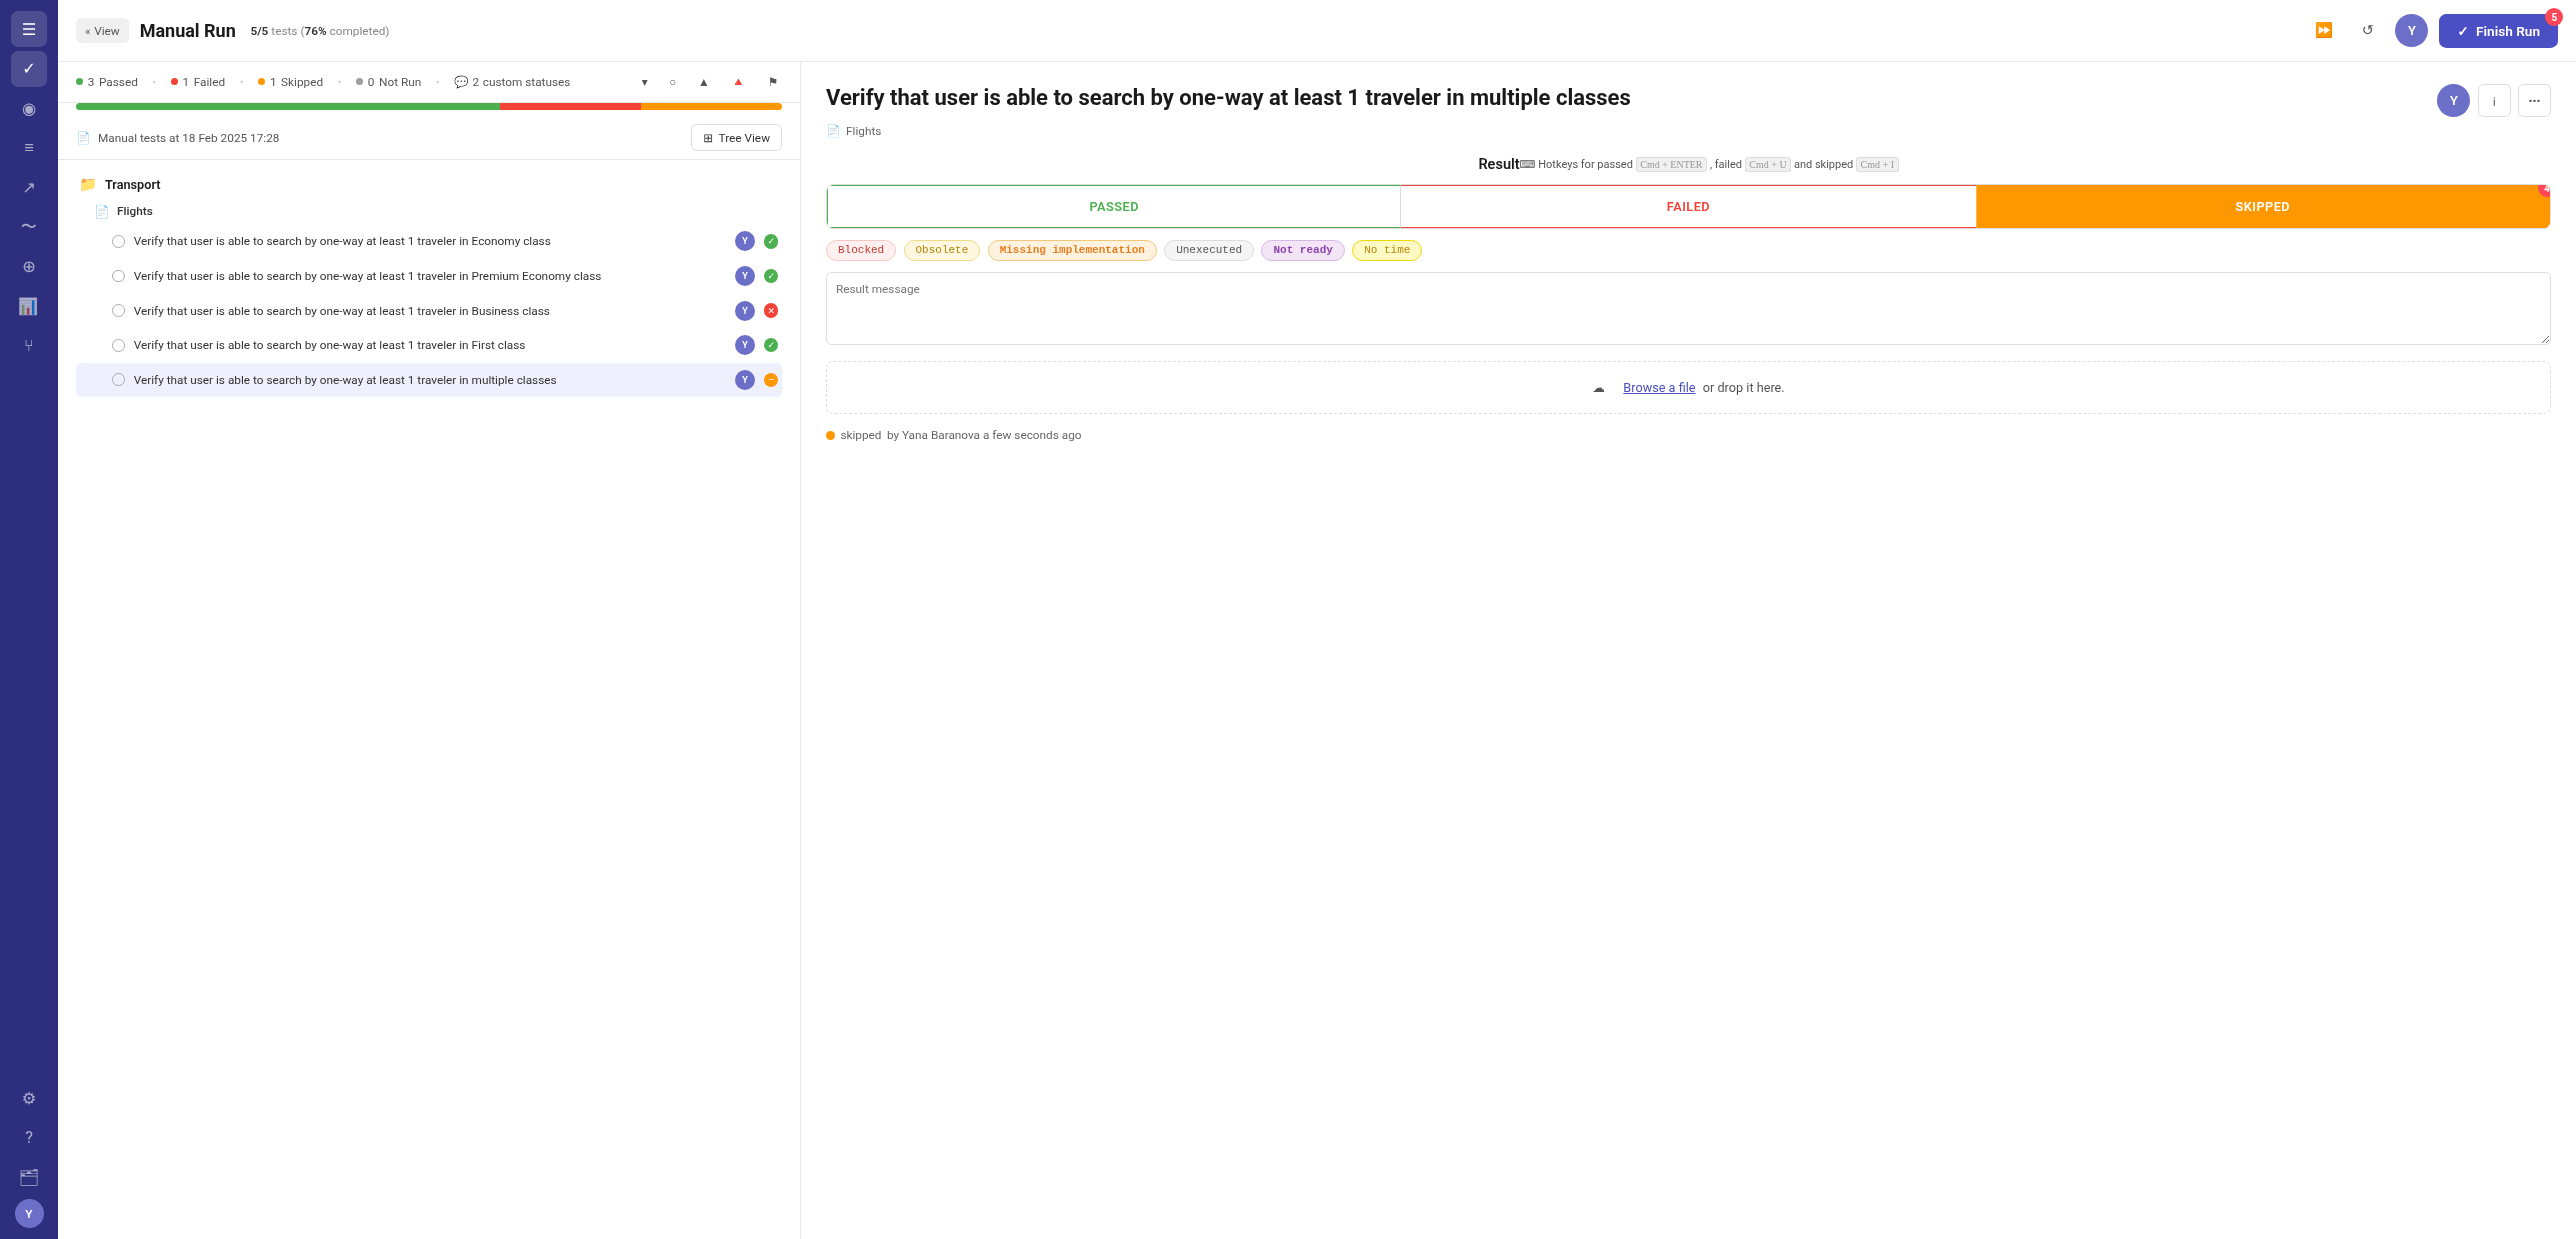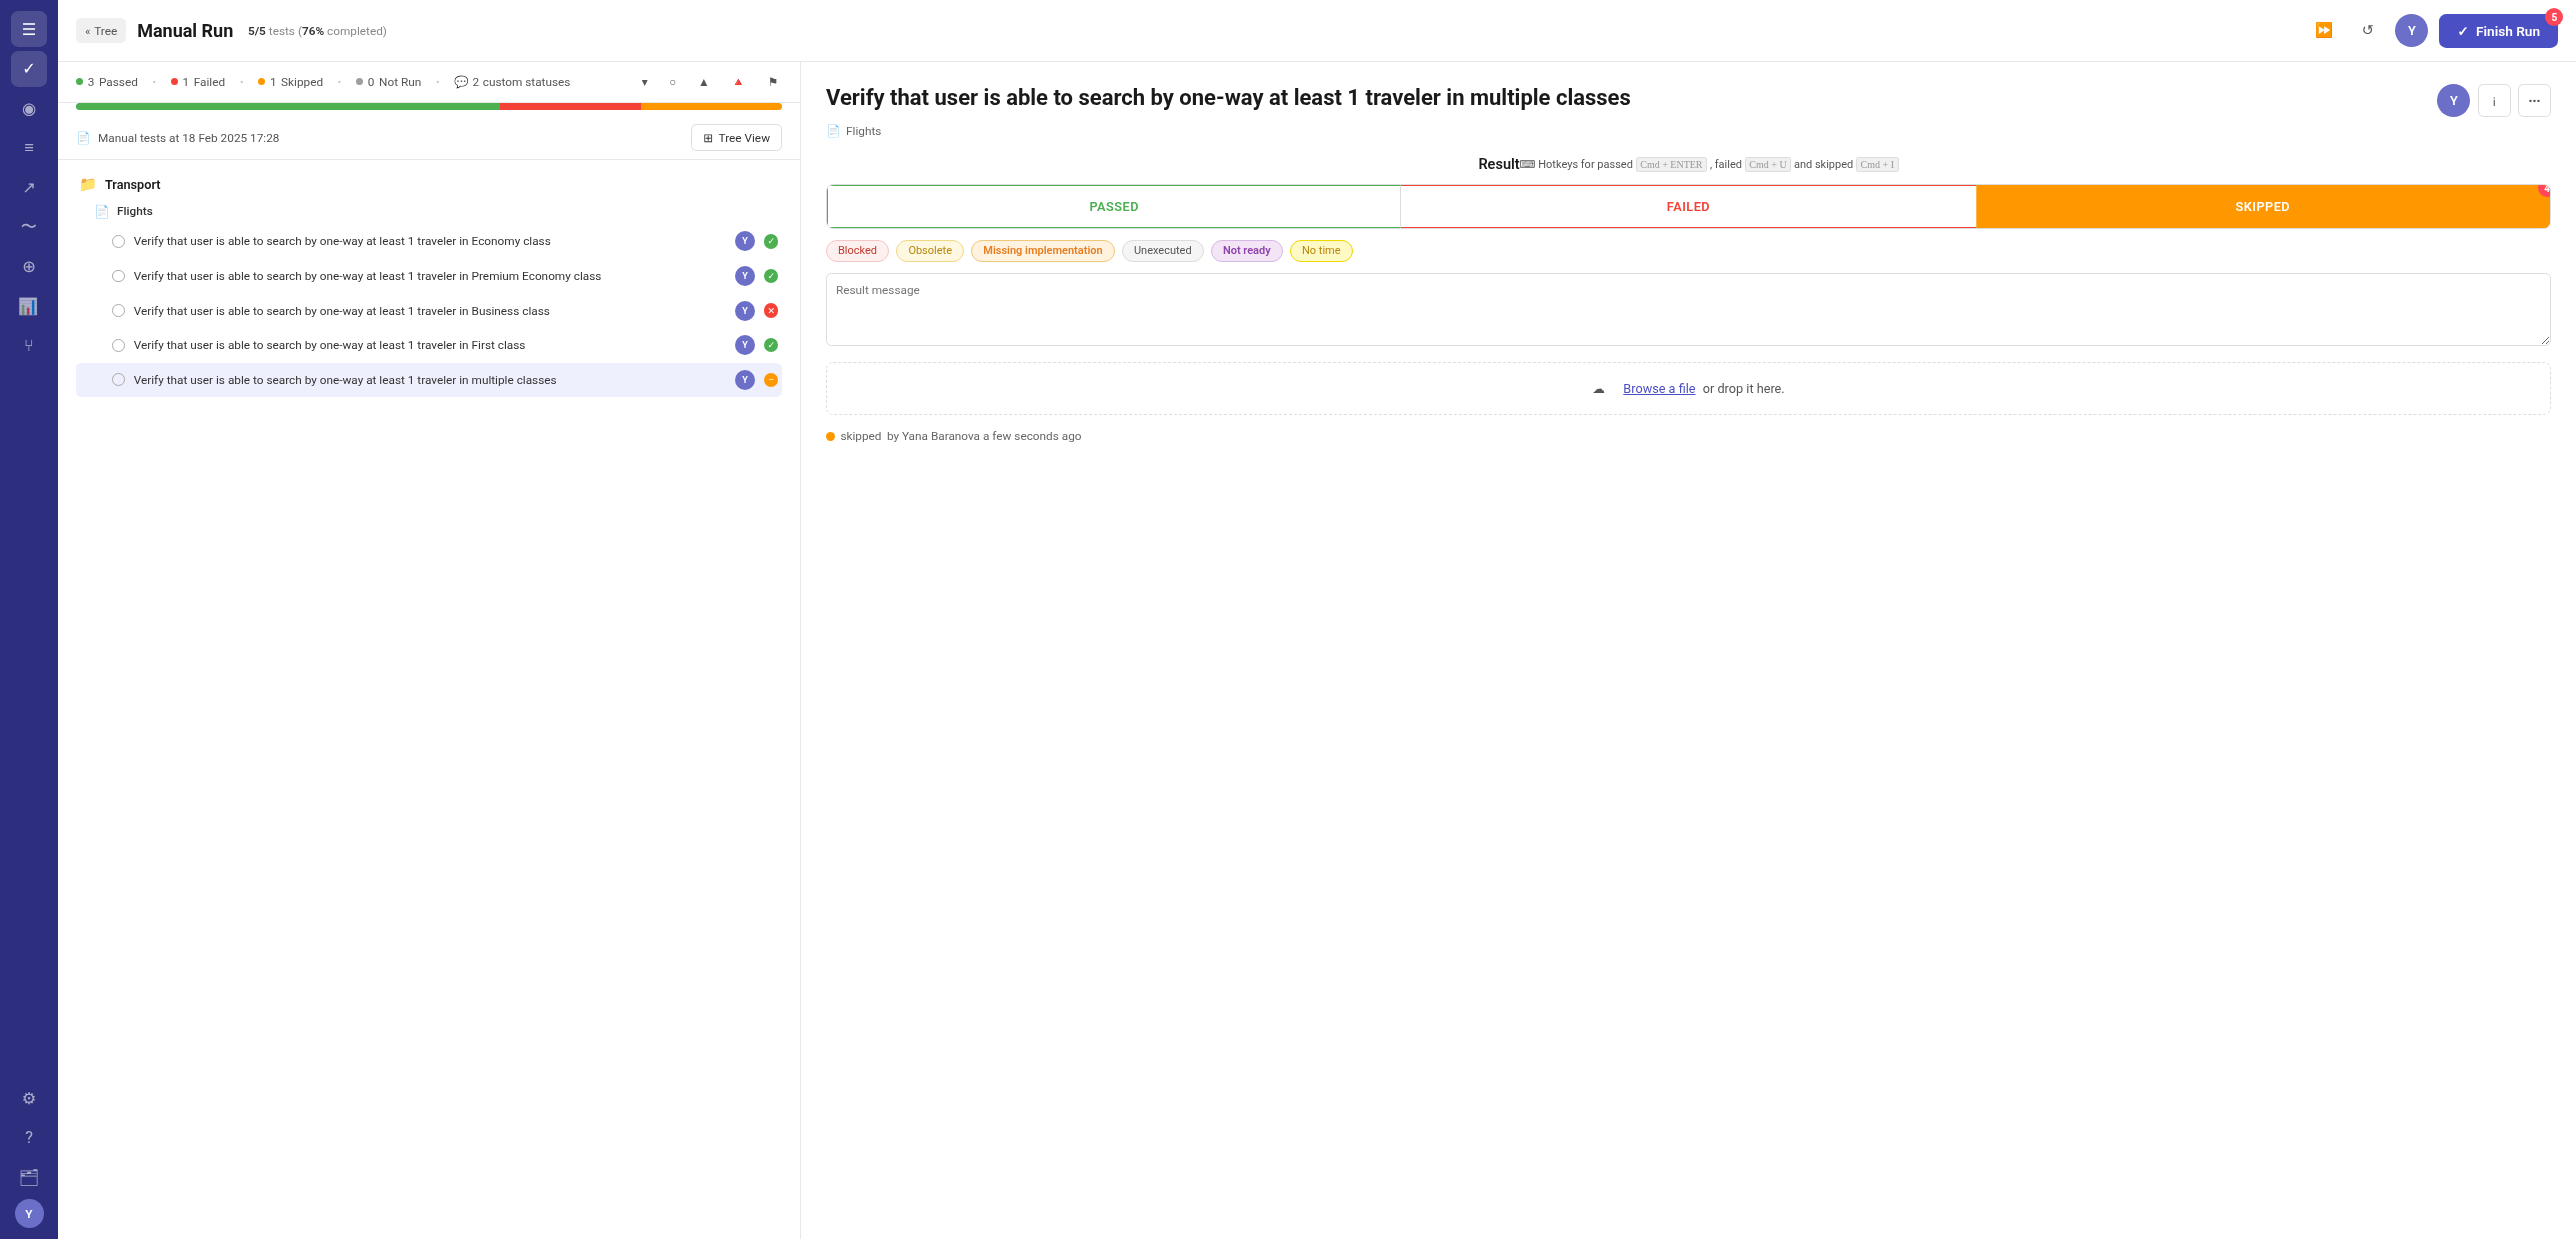--- a/index.html
+++ b/index.html
@@ -457,20 +457,21 @@
       gap: 7.3px;
       margin-bottom: 11px;
       flex-wrap: wrap;
     }
     .custom-tag {
       padding: 3.6px 11px;
       border-radius: 11px;
       font-size: 11px;
       cursor: pointer;
       border: 0.9px solid transparent;
+      font-family: Liberation Mono, monospace;
     }
     .tag-blocked { background: #fff0f0; color: #c0392b; border-color: #f5c6c6; }
     .tag-obsolete { background: #fff8e1; color: #b8860b; border-color: #f0d885; text-align: center; }
     .tag-missing { background: #fff3e0; color: #e67e22; border-color: #f0c87a; font-weight: 600; }
     .tag-unexecuted { background: #f5f5f5; color: #555; border-color: #ddd; }
     .tag-notready { background: #f3e5f5; color: #8e44ad; border-color: #d4b8e5; font-weight: 600; text-align: right; }
     .tag-notime { background: #fff9c4; color: #b8860b; border-color: #f0d800; }
 
     
     .result-message {
@@ -546,21 +547,21 @@
   <div class="sidebar-icon">?</div>
   <div class="sidebar-icon">🗂</div>
   <div class="sidebar-avatar">Y</div>
 </div>
 
 <div class="main">
 
   <div class="topbar">
     <div class="topbar-back">
       <span>«</span>
-      <span>Tree</span>
+      <span>View</span>
     </div>
     <span class="topbar-title">Manual Run</span>
     <span class="topbar-meta">
       <span class="bold">5/5</span>
       <span>tests</span>
       (<span class="bold">76%</span>
       <span>completed</span>)
     </span>
     <div class="topbar-spacer"></div>
     <div class="topbar-actions">

